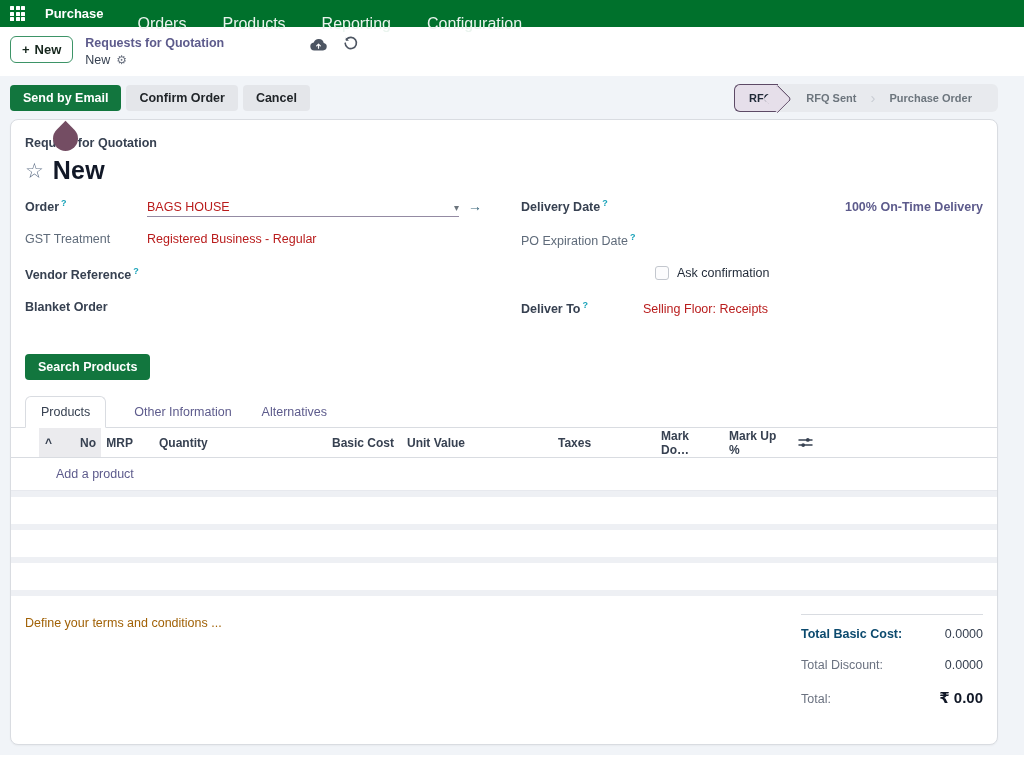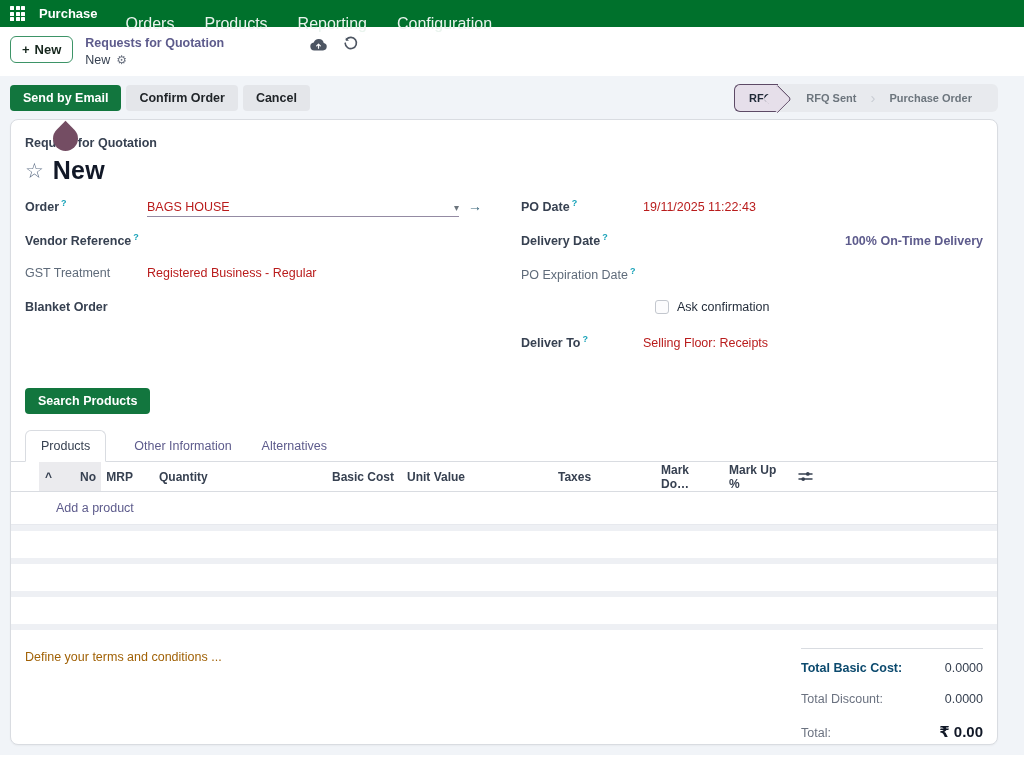--- a/index.html
+++ b/index.html
@@ -5,21 +5,21 @@
   :root{
     --navbar:#00712c; --btn-green:#12763e; --link:#5d5b8c; --help:#17a2b8;
     --stage-bg:#e6dfea; --stage-border:#5d4a66; --cursor:#744d63;
     --text:#1f2937; --muted:#6c757d; --border:#d9dce1; --page-bg:#f1f4f8;
   }
   *{box-sizing:border-box; margin:0; padding:0;}
   html,body{width:1024px; height:759px; overflow:hidden;}
   body{font-family:"Liberation Sans","DejaVu Sans",sans-serif; font-size:12.5px; color:var(--text); background:#fff;}
 
   
-  .topbar{height:27px; background:var(--navbar); display:flex; align-items:center; padding:0 10px; gap:14px;}
+  .topbar{height:27px; background:var(--navbar); display:flex; align-items:center; padding:0 10px; gap:20px;}
   .apps-grid{width:15px; height:15px; display:grid; grid-template-columns:repeat(3,1fr); gap:1.5px; cursor:pointer;}
   .apps-grid span{background:#fff; border-radius:0.5px;}
   .brand{color:#fff; font-weight:700; font-size:13px; margin-right:10px;}
   .nav-item{color:#eaf4ee; font-size:16px; padding:0 4px; cursor:pointer;margin-top:20px;}
   .nav-item + .nav-item{margin-left:8px;}
 
   
   .control-panel{background:#fff; padding:9px 10px 8px; display:flex; align-items:flex-start; gap:12px;}
   .btn-new{background:#fff; border:1px solid #3d9467; border-radius:6px; padding:5px 11px; font-weight:700; font-size:13px; color:#16261d; display:flex; gap:5px; align-items:center; cursor:pointer;}
   .bc{display:flex; flex-direction:column; line-height:1.25;}
@@ -176,38 +176,34 @@
       <div>
         <div class="frow">
           <span class="flabel"><span>Order</span><sup class="help">?</sup></span>
           <span class="vendor-box">
             <span class="fval">BAGS HOUSE</span>
             <span class="caret">▾</span>
           </span>
           <span class="int-arrow">→</span>
         </div>
         <div class="frow">
+          <span class="flabel ro">GST Treatment</span>
+          <span class="fval">Registered Business - Regular</span>
+        </div>
+        <div class="frow">
           <span class="flabel"><span>Vendor Reference</span><sup class="help">?</sup></span>
           <span class="fval"></span>
         </div>
         <div class="frow">
-          <span class="flabel ro">GST Treatment</span>
-          <span class="fval">Registered Business - Regular</span>
-        </div>
-        <div class="frow">
           <span class="flabel">Blanket Order</span>
           <span class="fval"></span>
         </div>
       </div>
 
       <div>
-        <div class="frow">
-          <span class="flabel"><span>PO Date</span><sup class="help">?</sup></span>
-          <span class="fval">19/11/2025 11:22:43</span>
-        </div>
         <div class="frow">
           <span class="flabel"><span>Delivery Date</span><sup class="help">?</sup></span>
           <span class="ontime">100% On-Time Delivery</span>
         </div>
         <div class="frow">
           <span class="flabel ro"><span>PO Expiration Date</span><sup class="help">?</sup></span>
           <span class="fval"></span>
         </div>
         <div class="frow">
           <span class="chk-row">

